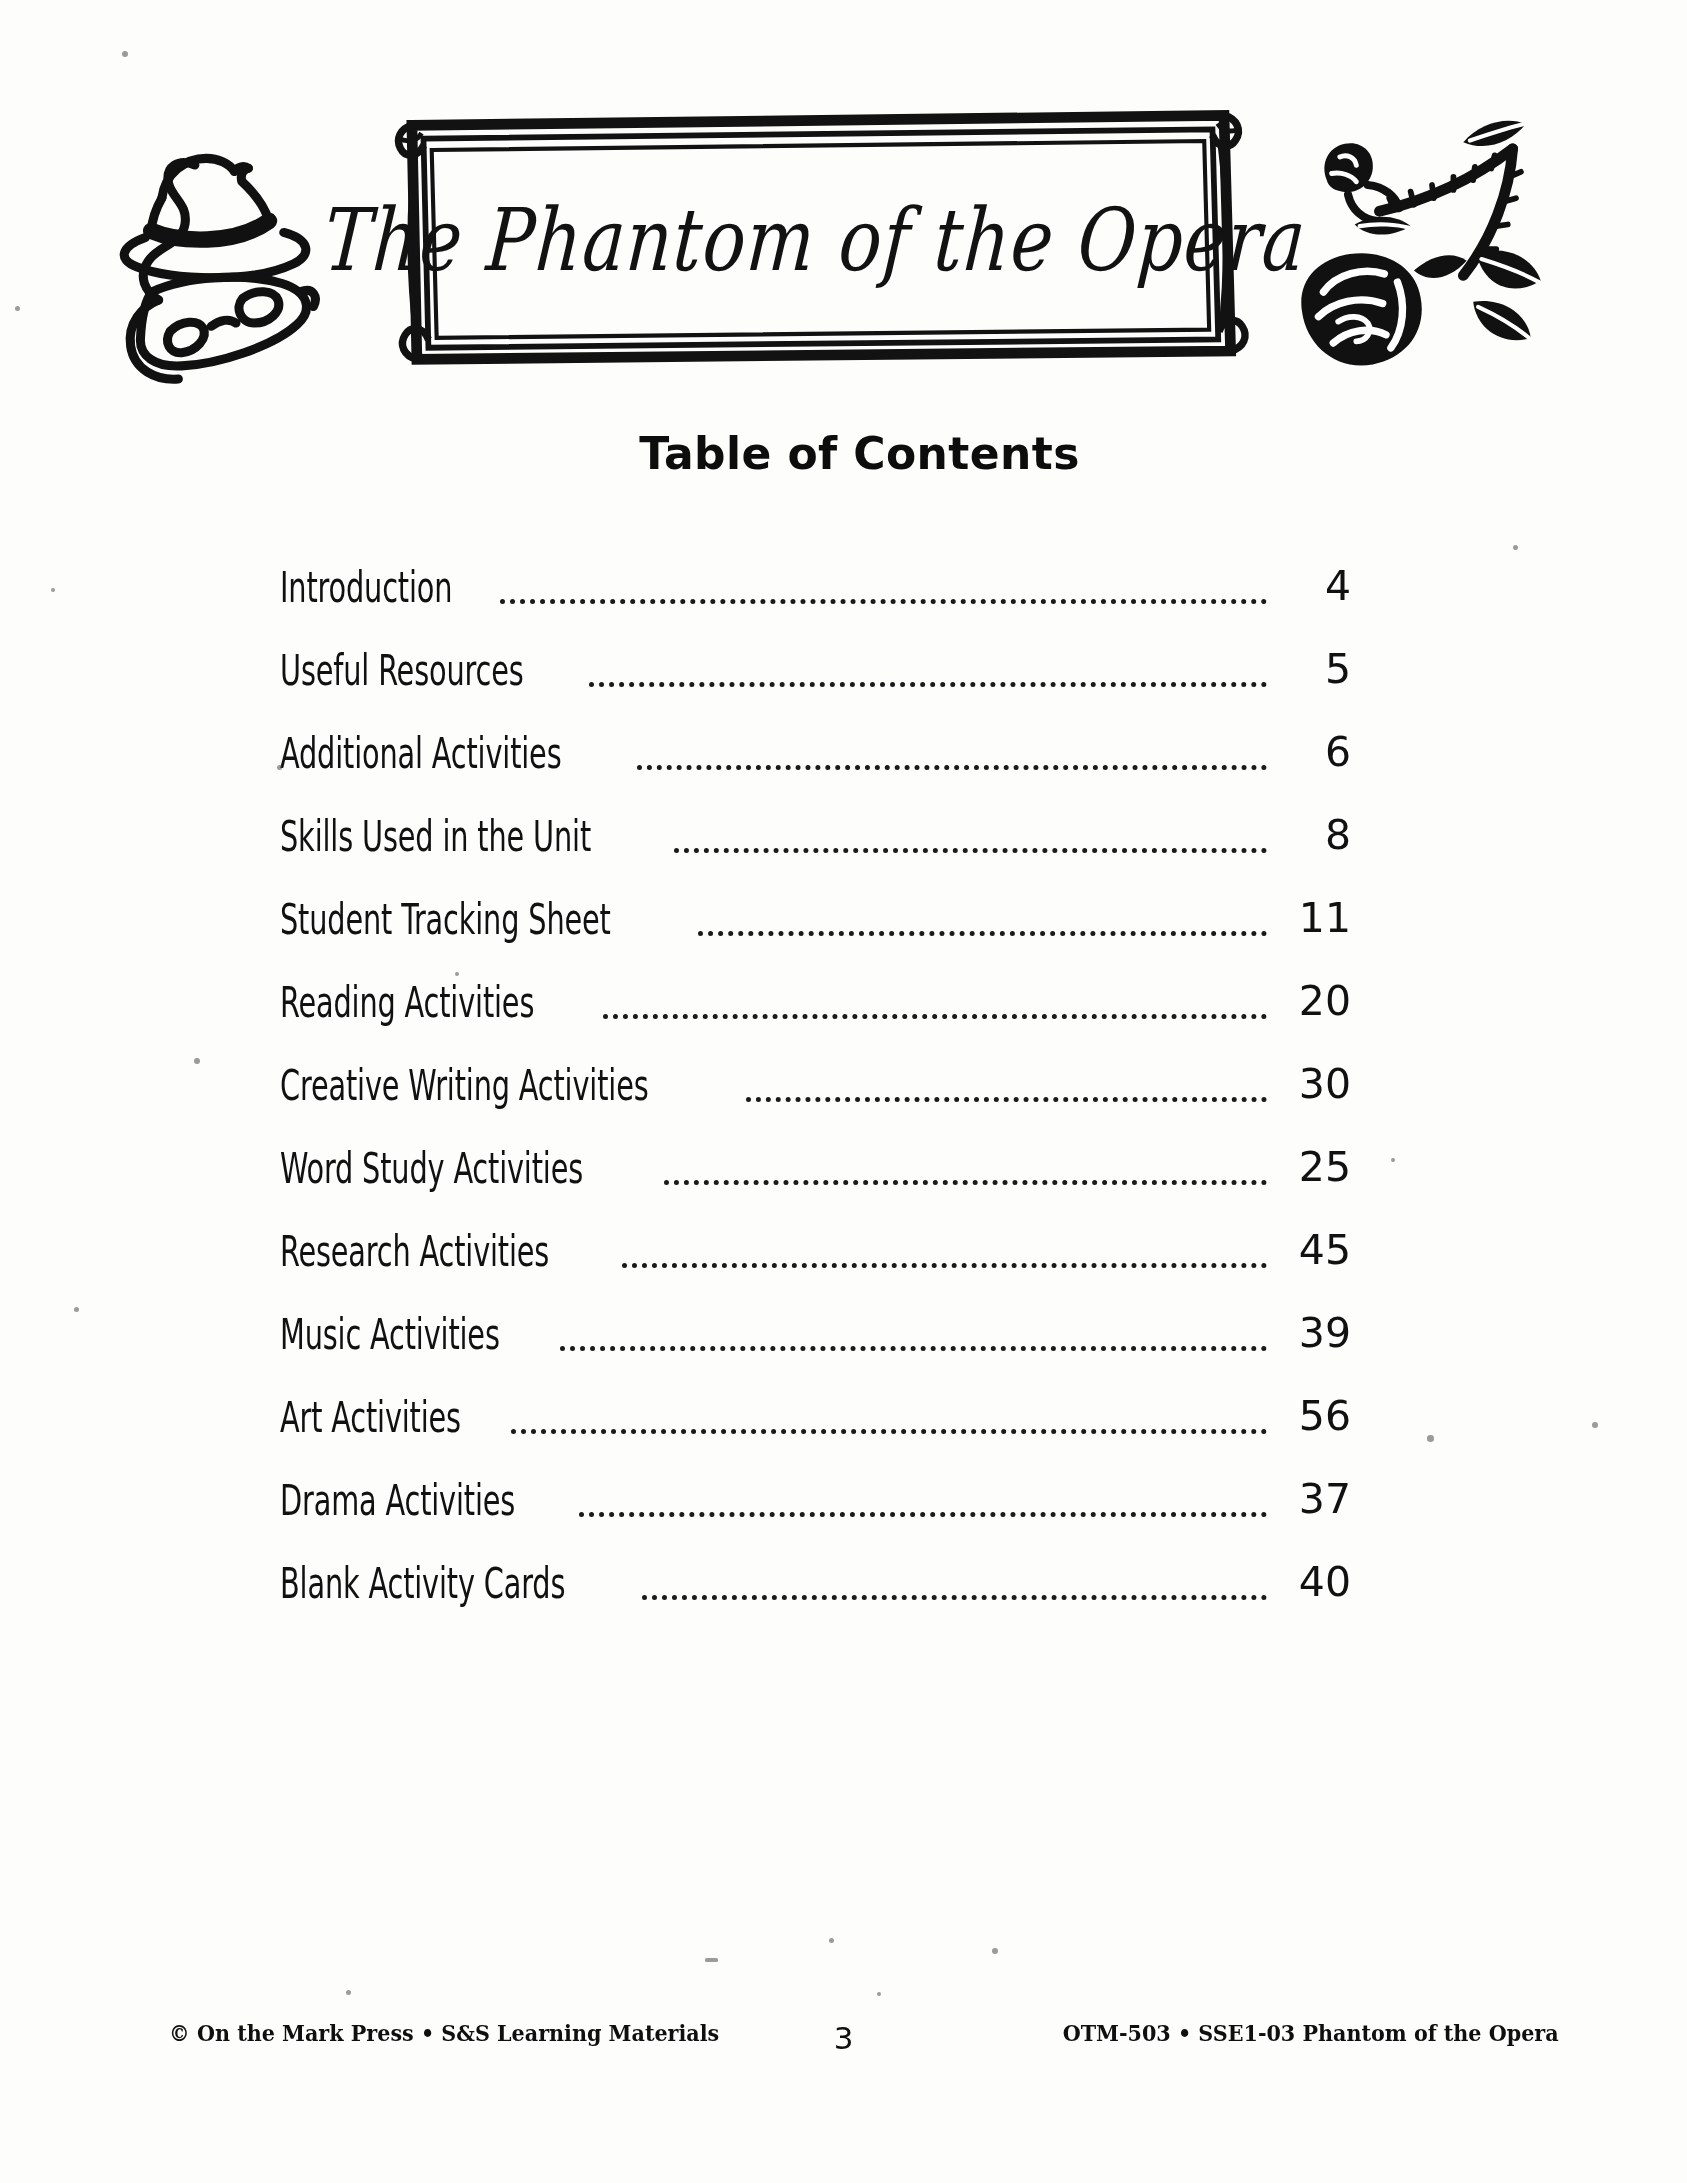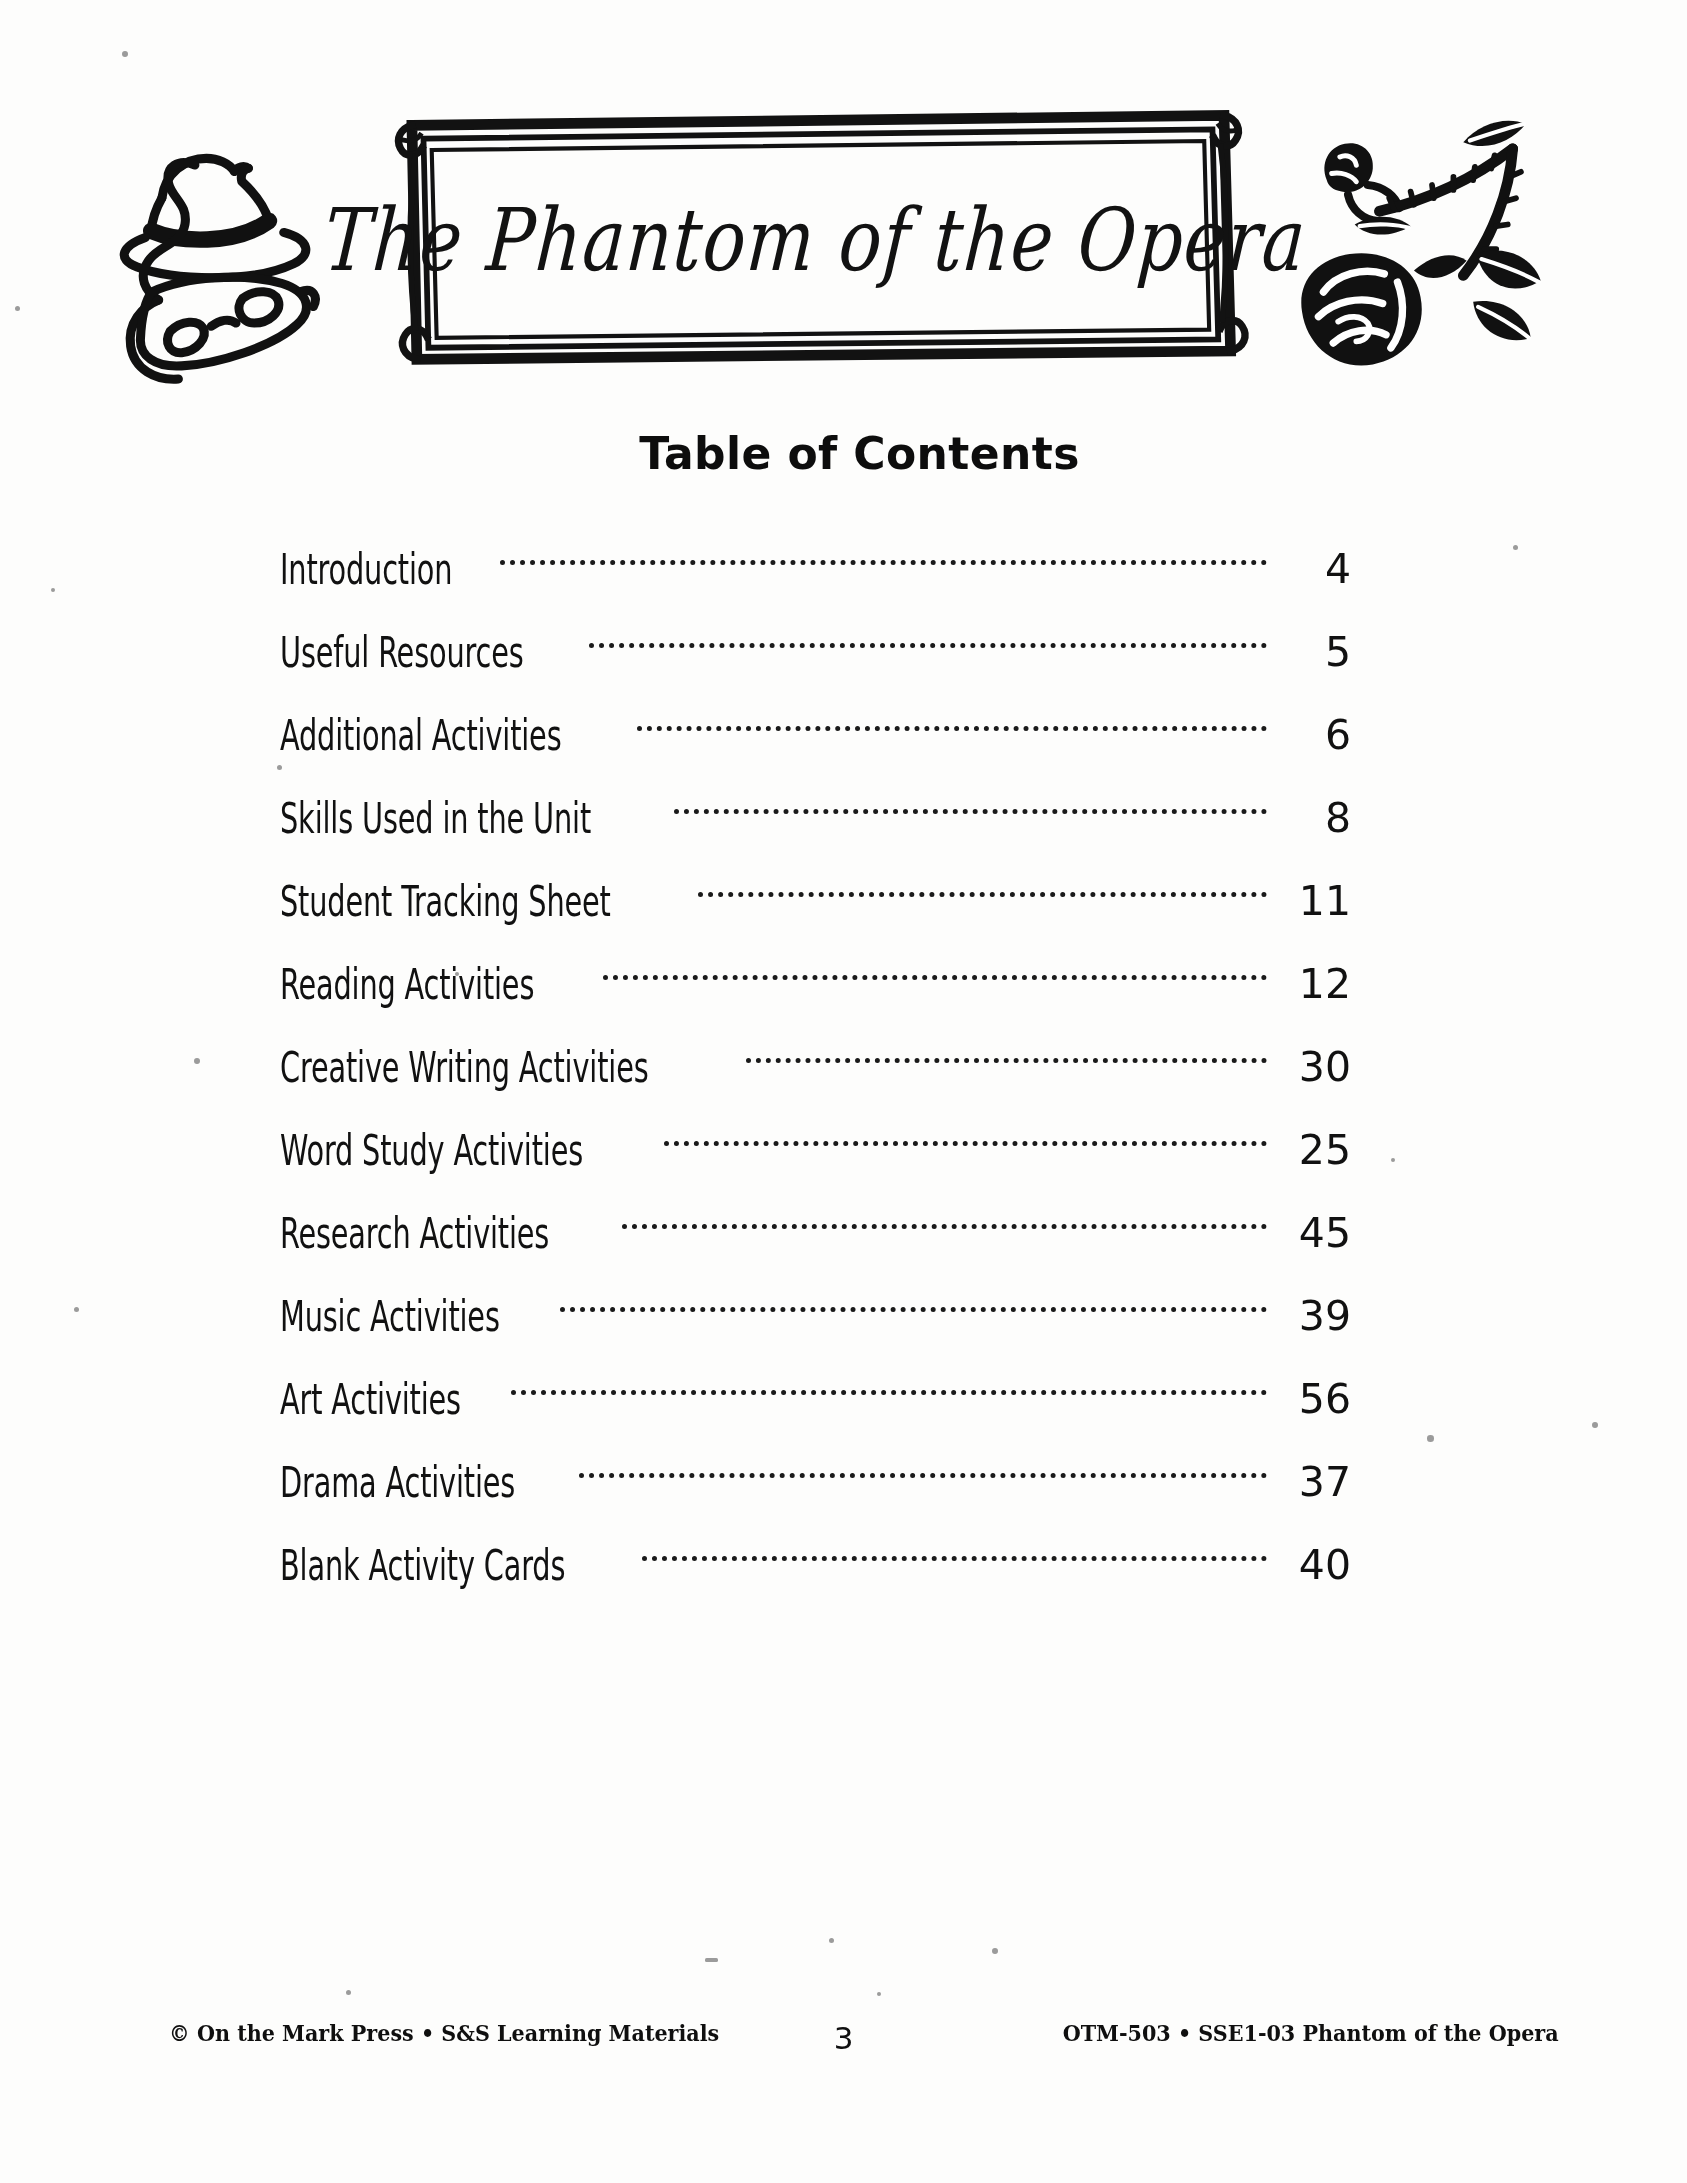--- a/index.html
+++ b/index.html
@@ -100,21 +100,21 @@
   
   .toc-list {
     position: absolute;
     left: 280px;
     top: 527px;
     width: 1071px;
   }
 
   .toc-row {
     display: flex;
-    align-items: center;
+    align-items: flex-end;
     height: 83px;
     font-family: "DejaVu Sans Condensed", "Liberation Sans Narrow", "DejaVu Sans", sans-serif;
     font-size: 40px;
     color: #111111;
   }
 
   .toc-label {
     flex: 0 0 auto;
     white-space: nowrap;
     transform: scaleX(0.80) scaleY(1.06);
@@ -305,21 +305,21 @@
       <span class="toc-page">8</span>
     </div>
     <div class="toc-row">
       <span class="toc-label">Student Tracking Sheet</span>
       <span class="toc-leader"></span>
       <span class="toc-page">11</span>
     </div>
     <div class="toc-row">
       <span class="toc-label">Reading Activities</span>
       <span class="toc-leader"></span>
-      <span class="toc-page">12</span>
+      <span class="toc-page">20</span>
     </div>
     <div class="toc-row">
       <span class="toc-label">Creative Writing Activities</span>
       <span class="toc-leader"></span>
       <span class="toc-page">30</span>
     </div>
     <div class="toc-row">
       <span class="toc-label">Word Study Activities</span>
       <span class="toc-leader"></span>
       <span class="toc-page">25</span>

